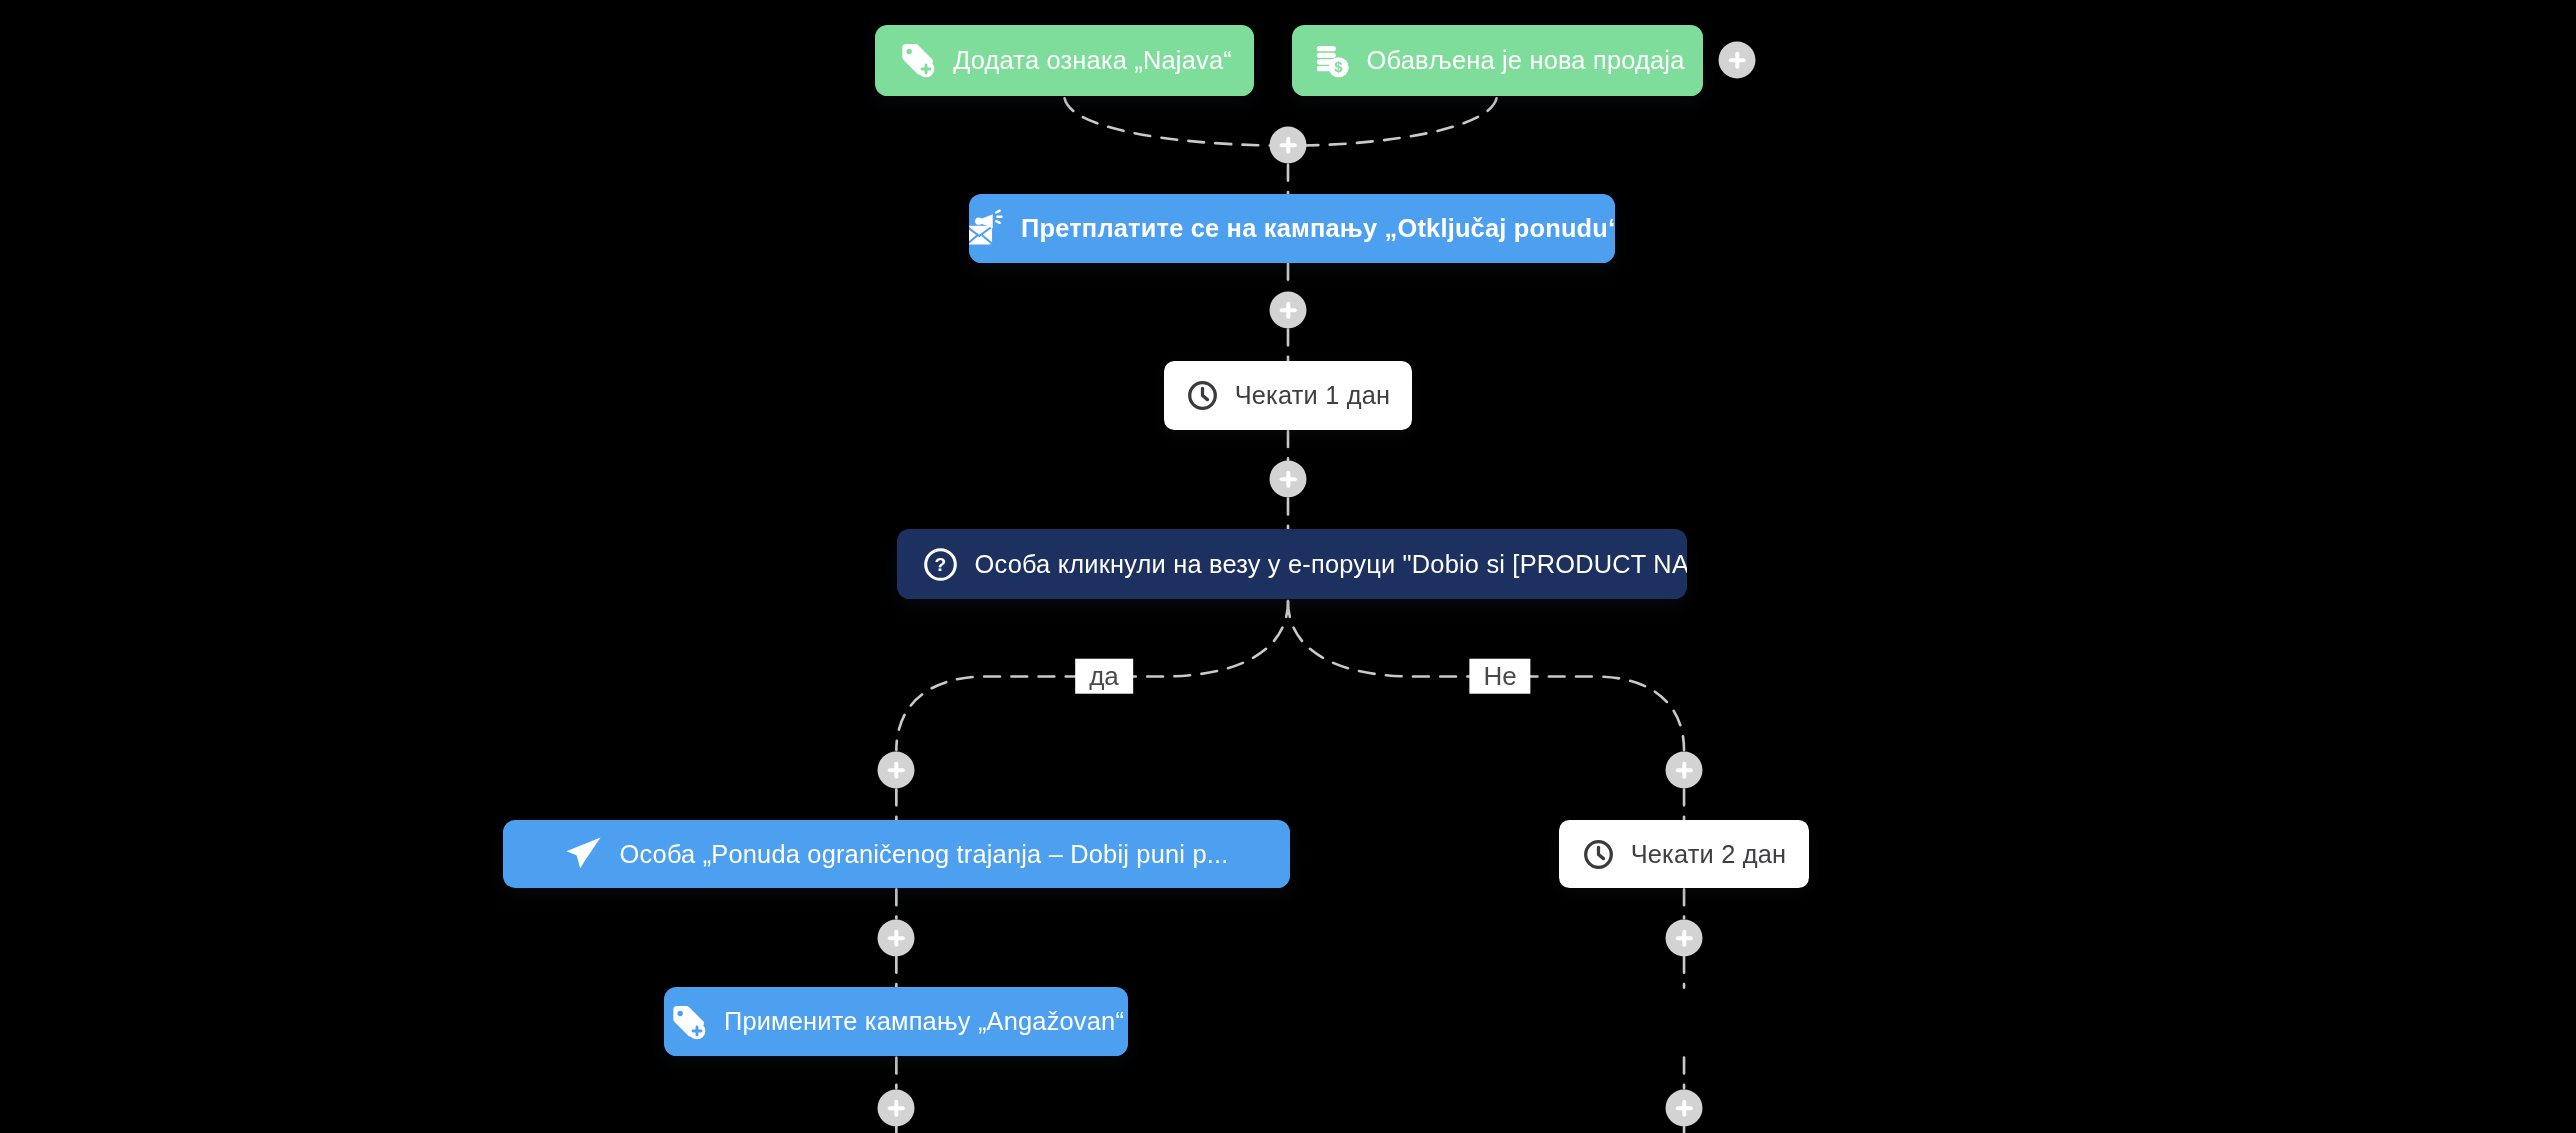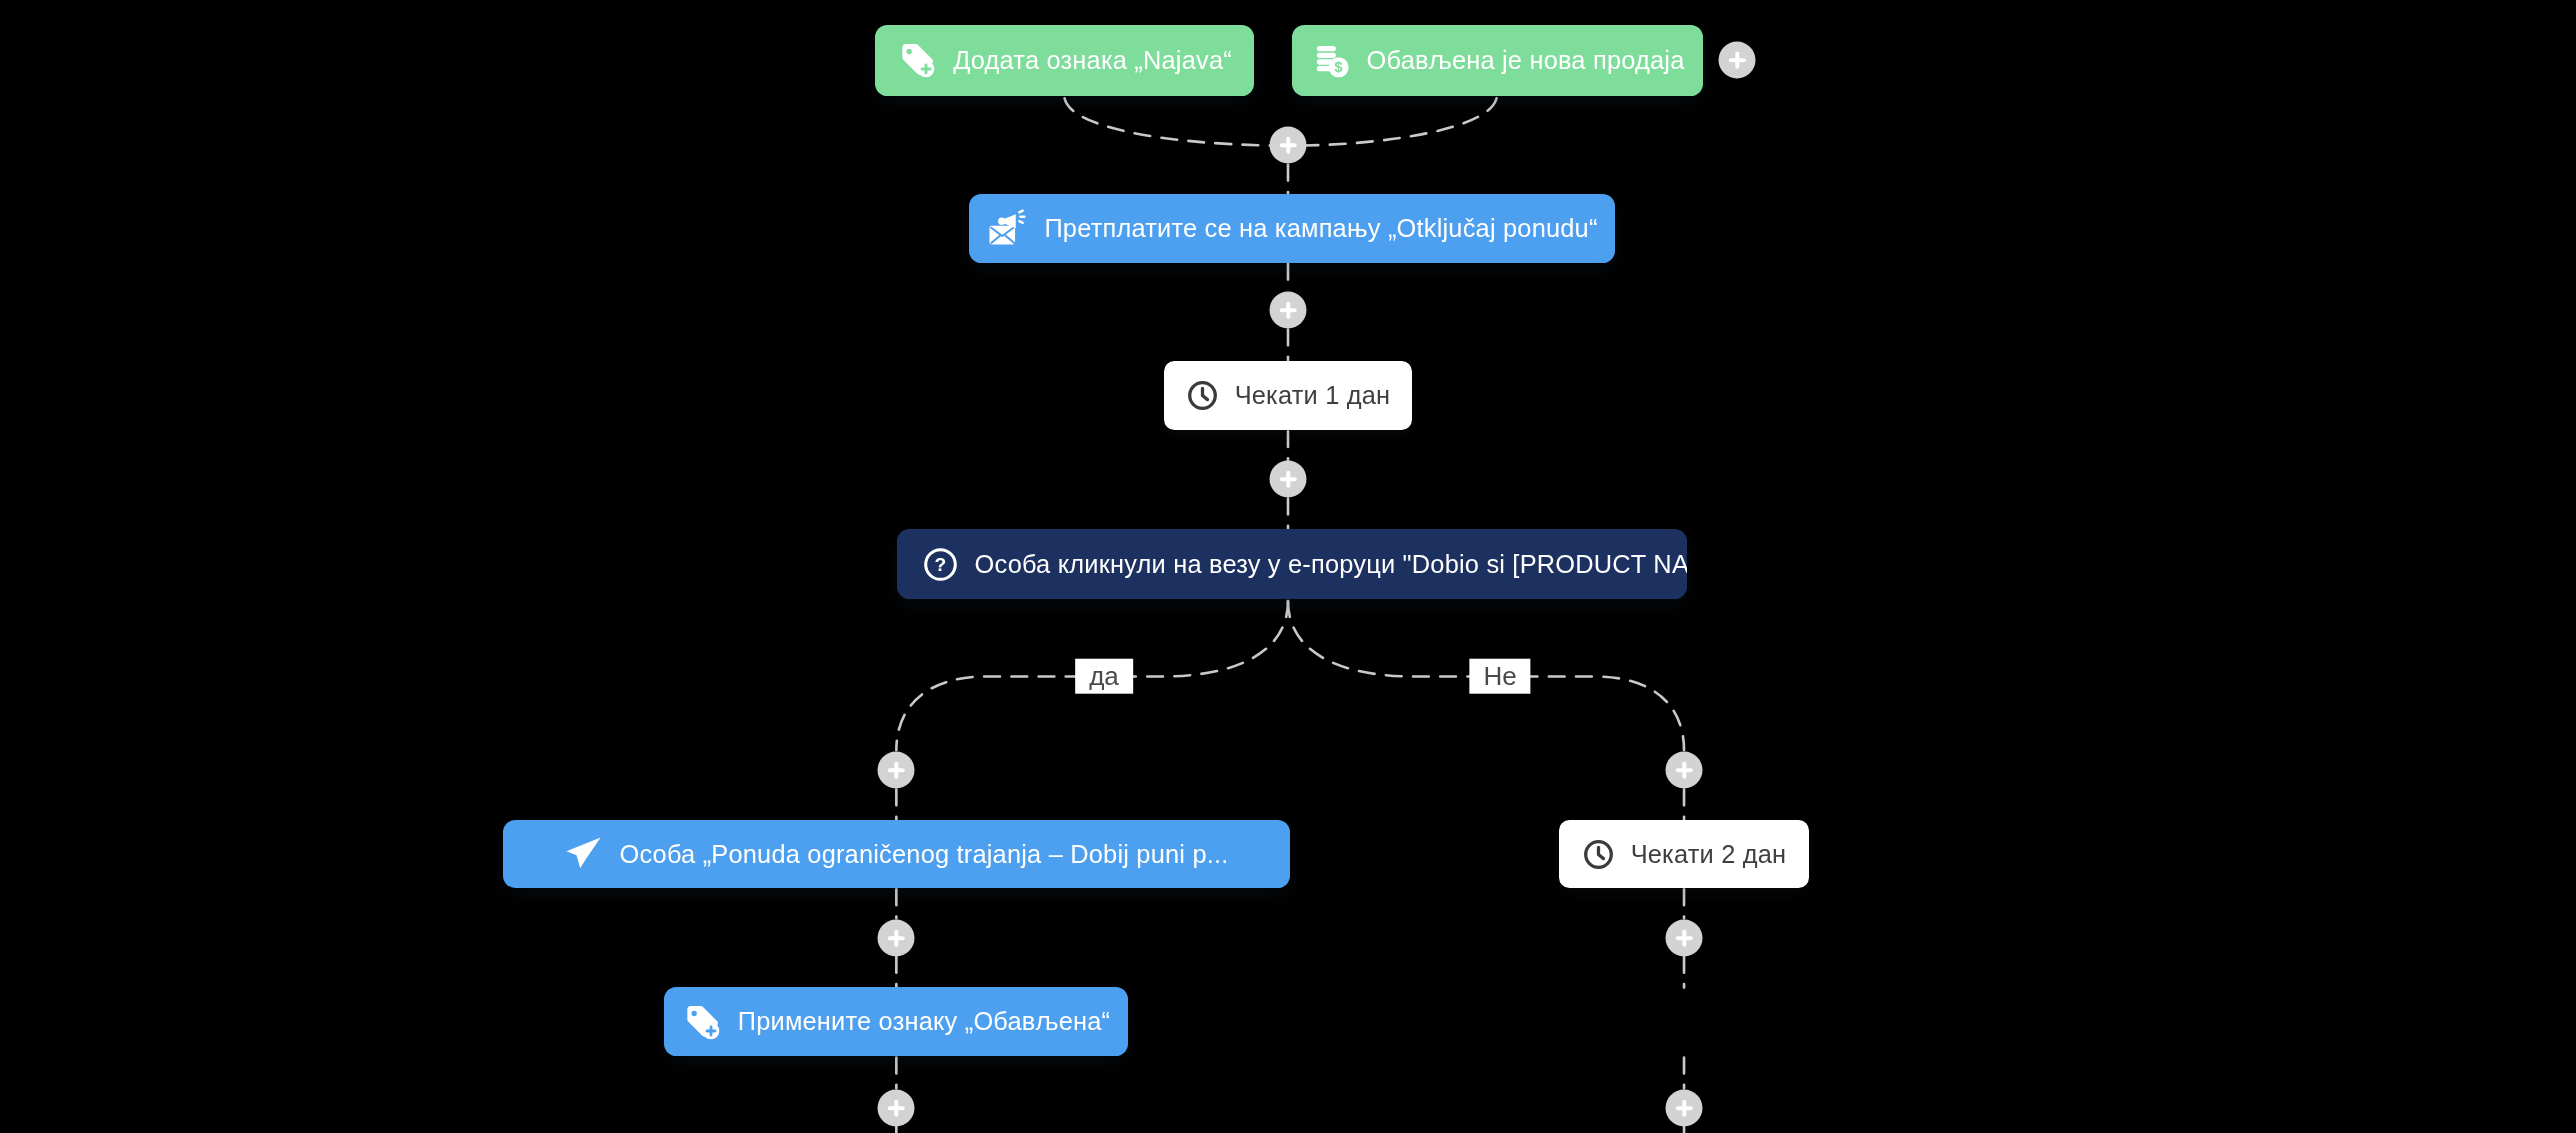--- a/index.html
+++ b/index.html
@@ -84,21 +84,21 @@
         <rect x="3.5" y="7.6" width="11.4" height="3.2" rx="1.6"></rect>
         <rect x="3.5" y="11.6" width="11.4" height="3.2" rx="1.6"></rect>
         <rect x="3.5" y="15.6" width="11.4" height="3.2" rx="1.6"></rect>
         <circle cx="16.6" cy="16.4" r="6"></circle>
       </g>
       <text x="16.6" y="19.4" font-size="9" font-weight="bold" fill="#7edd9a" text-anchor="middle" font-family="Liberation Sans, sans-serif">$</text>
     </svg>
     <span>Обављена је нова продаја</span>
   </div>
 
-  <div class="node action" style="left:969px;top:194px;width:646px;height:69px;">
+  <div class="node action" style="left:969px;top:194px;width:646px;height:69px;font-weight:bold;">
     <svg width="42" height="42" viewBox="0 0 24 24">
       <rect x="2" y="10.2" width="14.6" height="10.6" rx="1.2" fill="#fff"></rect>
       <path d="M2.6 11l6.7 5 6.7-5M2.7 20.3l5.6-4.7M16.5 20.3l-5.6-4.7" stroke="#4d9ff0" stroke-width="1.2" fill="none"></path>
       <path d="M9.5 6.5l7.5-3v8l-7.5-3z" fill="#fff"></path>
       <circle cx="9" cy="7.5" r="2.1" fill="#fff"></circle>
       <path d="M19 2.5l2-1M19.6 5h2.4M19 7.5l2 1" stroke="#fff" stroke-width="1.3" stroke-linecap="round"></path>
     </svg>
     <span>Претплатите се на кампању „Otključaj ponudu“</span>
   </div>
 
@@ -137,21 +137,21 @@
     <span>Чекати 2 дан</span>
   </div>
 
   <div class="node action" style="left:664px;top:987px;width:464px;height:69px;">
     <svg width="40" height="40" viewBox="0 0 24 24">
       <path d="M11.2 2.4c.5 0 1 .2 1.4.6l8.4 8.4c.8.8.8 2 0 2.8l-6 6c-.8.8-2 .8-2.8 0L3.8 11.8c-.4-.4-.6-.9-.6-1.4V4.4c0-1.1.9-2 2-2z" fill="#fff"></path>
       <circle cx="7.3" cy="6.9" r="1.6" fill="#4d9ff0"></circle>
       <circle cx="17.4" cy="17.4" r="5" fill="#fff"></circle>
       <path d="M17.4 15v4.8M15 17.4h4.8" stroke="#4d9ff0" stroke-width="1.7" stroke-linecap="round"></path>
     </svg>
-    <span>Примените ознаку „Обављена“</span>
+    <span>Примените кампању „Angažovan“</span>
   </div>
 
 
   <div class="plus" style="left:1737px;top:60px;"></div>
   <div class="plus" style="left:1288px;top:145px;"></div>
   <div class="plus" style="left:1288px;top:310px;"></div>
   <div class="plus" style="left:1288px;top:479px;"></div>
   <div class="plus" style="left:896px;top:770px;"></div>
   <div class="plus" style="left:1684px;top:770px;"></div>
   <div class="plus" style="left:896px;top:938px;"></div>

